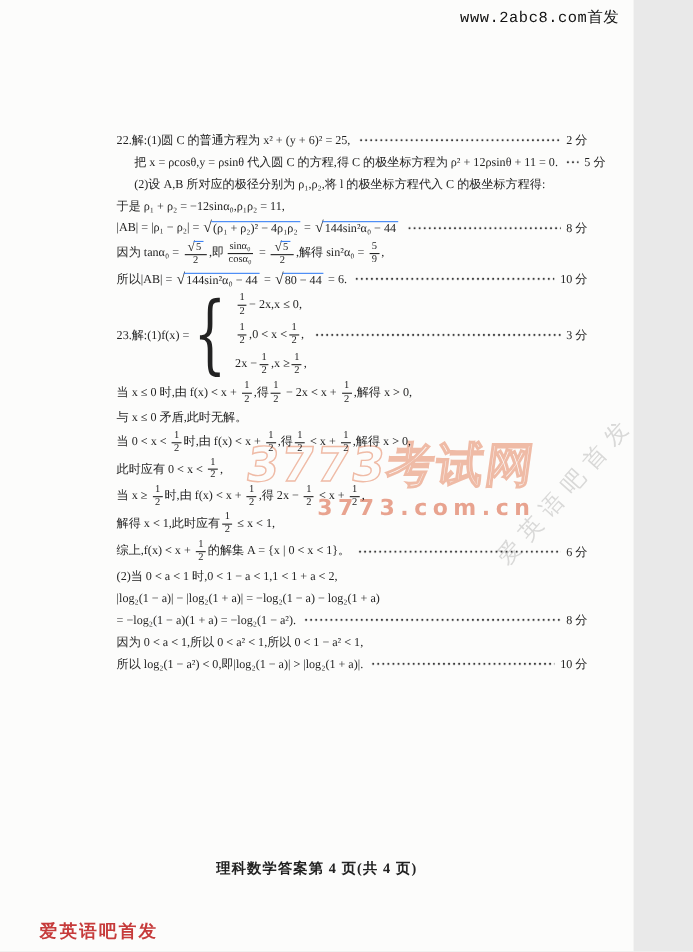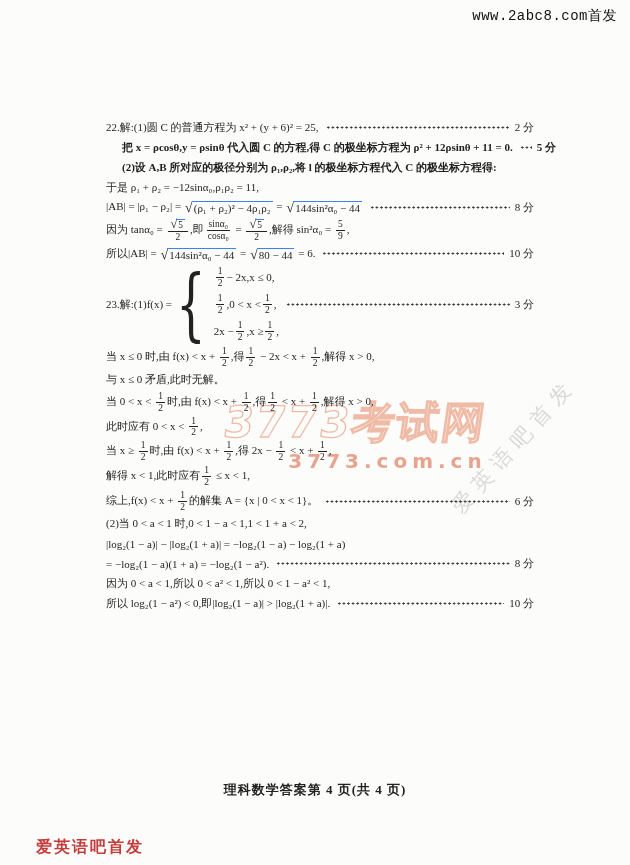--- a/index.html
+++ b/index.html
@@ -1,29 +1,29 @@
 <!DOCTYPE html>
 <html><head>
 <meta charset="utf-8">
 <style>
   html,body{margin:0;padding:0;background:#e9e9e9;}
   .page{
-    position:relative;width:630px;height:865px;overflow:hidden;
+    position:relative;width:576px;height:865px;overflow:hidden;
     background:#fcfcfb;color:#1f1f1f;
     font-family:"Liberation Serif","DejaVu Serif",serif;
   }
   .site-header{
     position:absolute;top:7px;right:13px;font-size:14px;color:#111;
     font-family:"Liberation Mono","DejaVu Sans Mono","Liberation Serif",monospace;
     letter-spacing:0.5px;
   }
   .content{position:absolute;left:106px;top:117px;width:428px;}
   .mline{display:flex;align-items:center;min-height:20px;font-size:11px;}
   .ind0{padding-left:0;}
-  .ind1{padding-left:16px;font-weight:bold;}
+  .ind1{padding-left:16px;}
   .ind2{padding-left:54px;}
   .mtext{white-space:nowrap;text-align:center;}
   .dots{
     flex:1;min-width:12px;height:3px;margin:0 5px 0 7px;align-self:center;
     background-image:radial-gradient(circle,#3a3a3a 0.9px,rgba(0,0,0,0) 1.25px);
     background-size:4.6px 3px;background-repeat:repeat-x;background-position:0 60%;
   }
   .score{white-space:nowrap;font-size:11px;}
   .frac{
     display:inline-flex;flex-direction:column;align-items:center;

